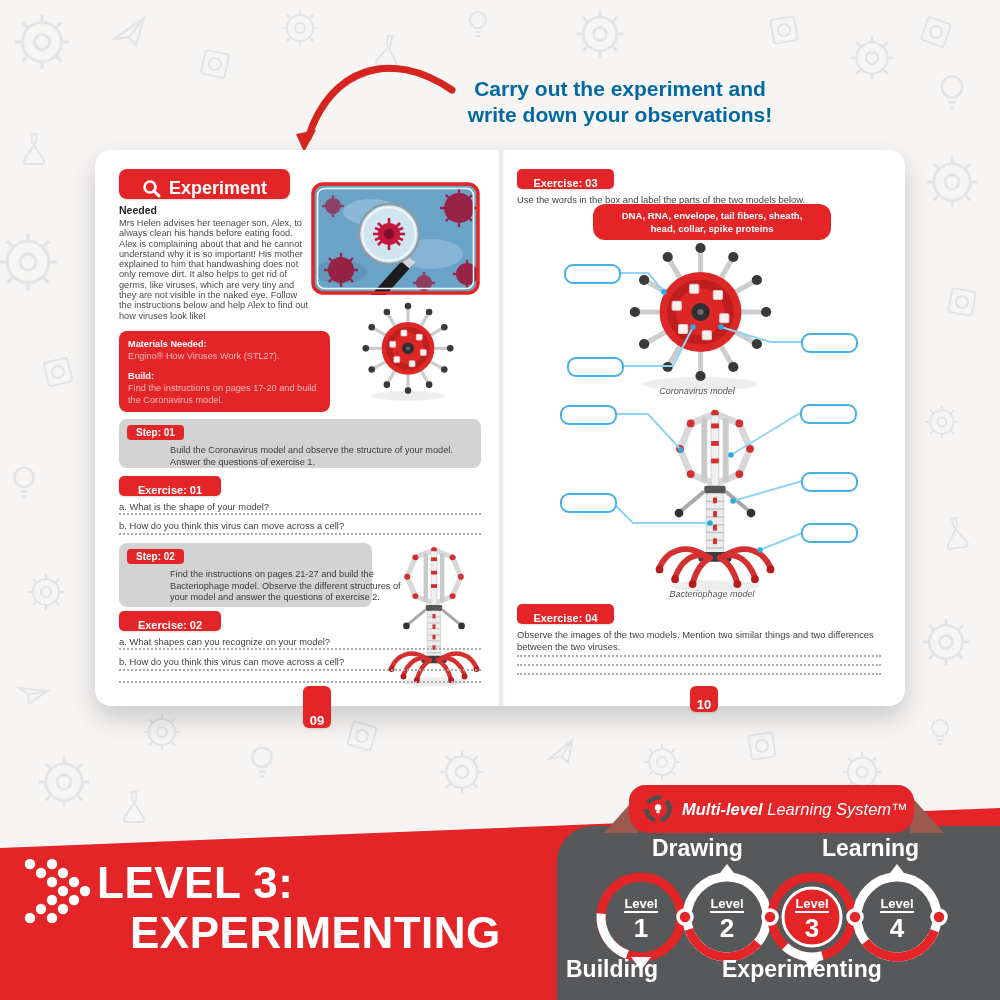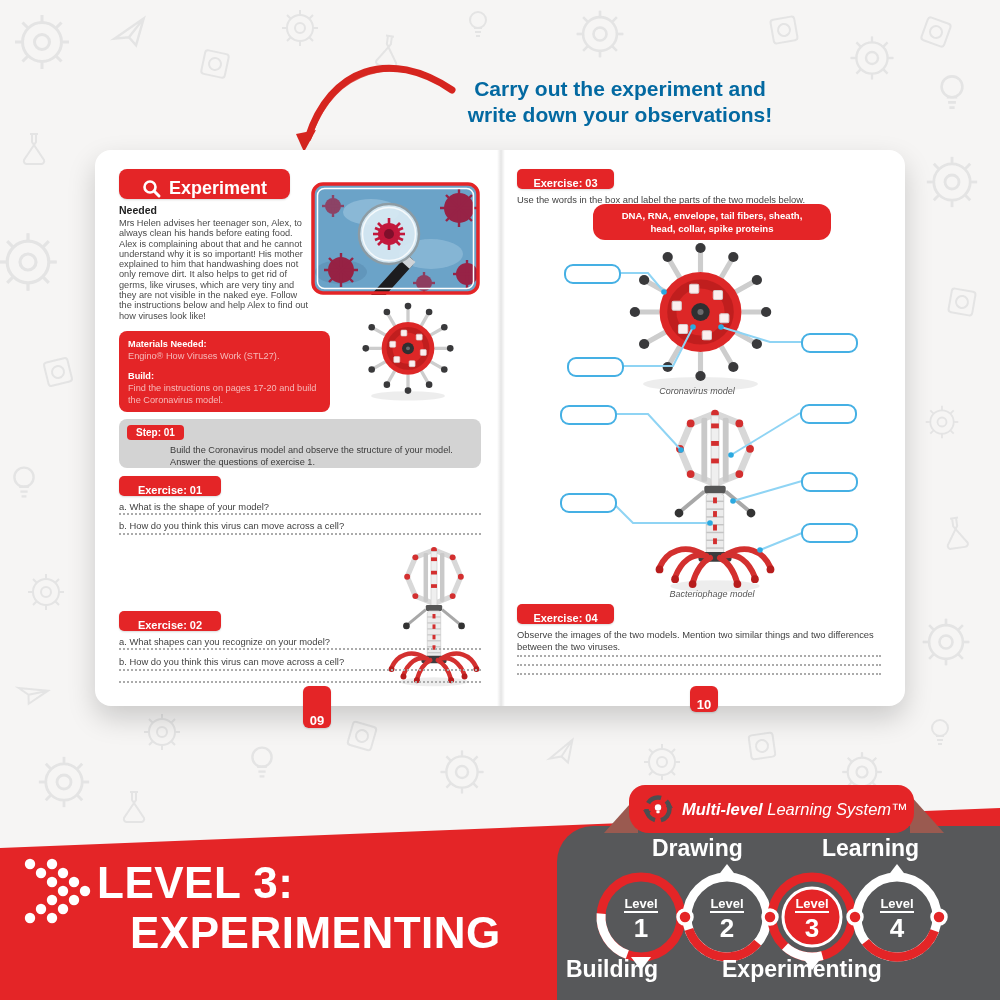--- a/index.html
+++ b/index.html
@@ -335,20 +335,24 @@
       <span>Answer the questions of exercise 1.</span>
     </div>
   </div>
 
   <div class="red-badge" id="ex1-badge" style="left:119px;top:476px;width:102px;height:20px;font-size:11px;">Exercise: 01</div>
   <div class="q" style="left:119px;top:501px;">a. What is the shape of your model?</div>
   <div class="dotline" style="left:119px;top:513px;width:362px;"></div>
   <div class="q" style="left:119px;top:520px;">b. How do you think this virus can move across a cell?</div>
   <div class="dotline" style="left:119px;top:533px;width:362px;"></div>
 
+  <div class="step-box" style="left:119px;top:543px;width:253px;height:64px;">
+    <div class="step-tag">Step: 02</div>
+    <div class="step-text" style="top:26px;width:236px;">Find the instructions on pages 21-27 and build the Bacteriophage model. Observe the different structures of your model and answer the questions of exercise 2.</div>
+  </div>
 
   <svg class="abs" style="left:378px;top:538px" width="112" height="149">
     <use href="#phage" width="112" height="149"></use>
   </svg>
 
   <div class="red-badge" style="left:119px;top:611px;width:102px;height:20px;font-size:11px;">Exercise: 02</div>
   <div class="q" style="left:119px;top:636px;">a. What shapes can you recognize on your model?</div>
   <div class="dotline" style="left:119px;top:648px;width:362px;"></div>
   <div class="q" style="left:119px;top:656px;">b. How do you think this virus can move across a cell?</div>
   <div class="dotline" style="left:119px;top:669px;width:362px;"></div>

